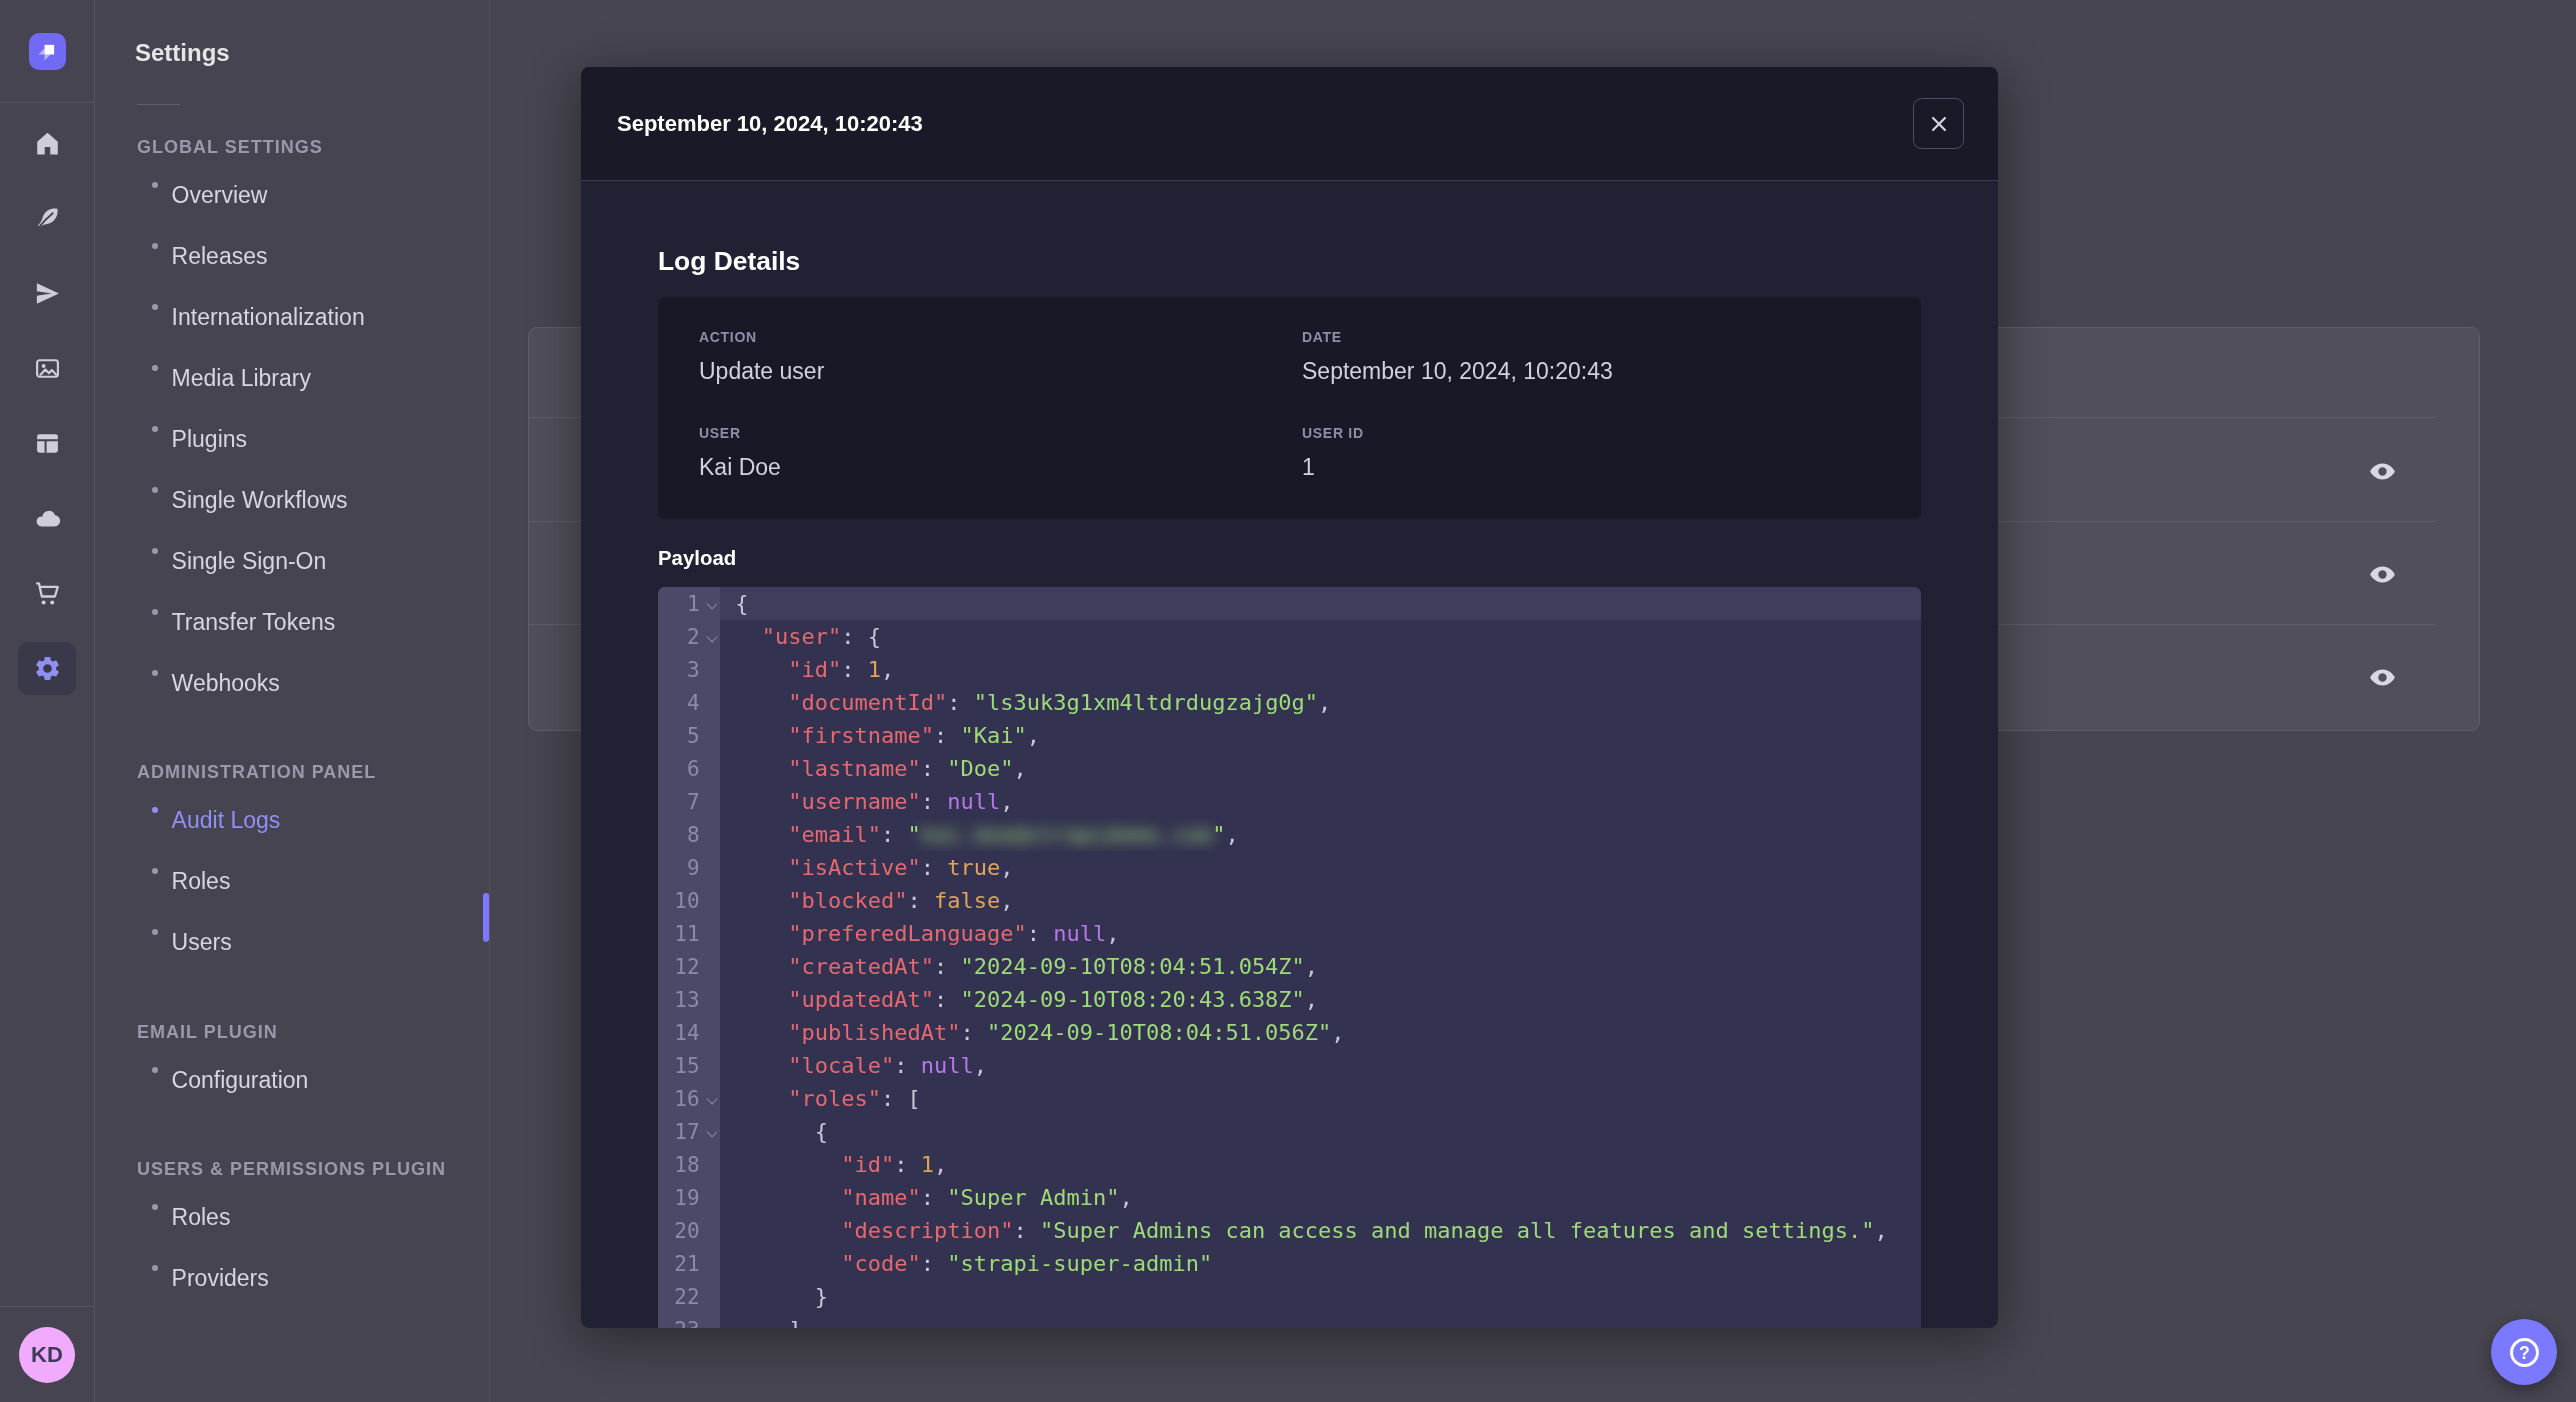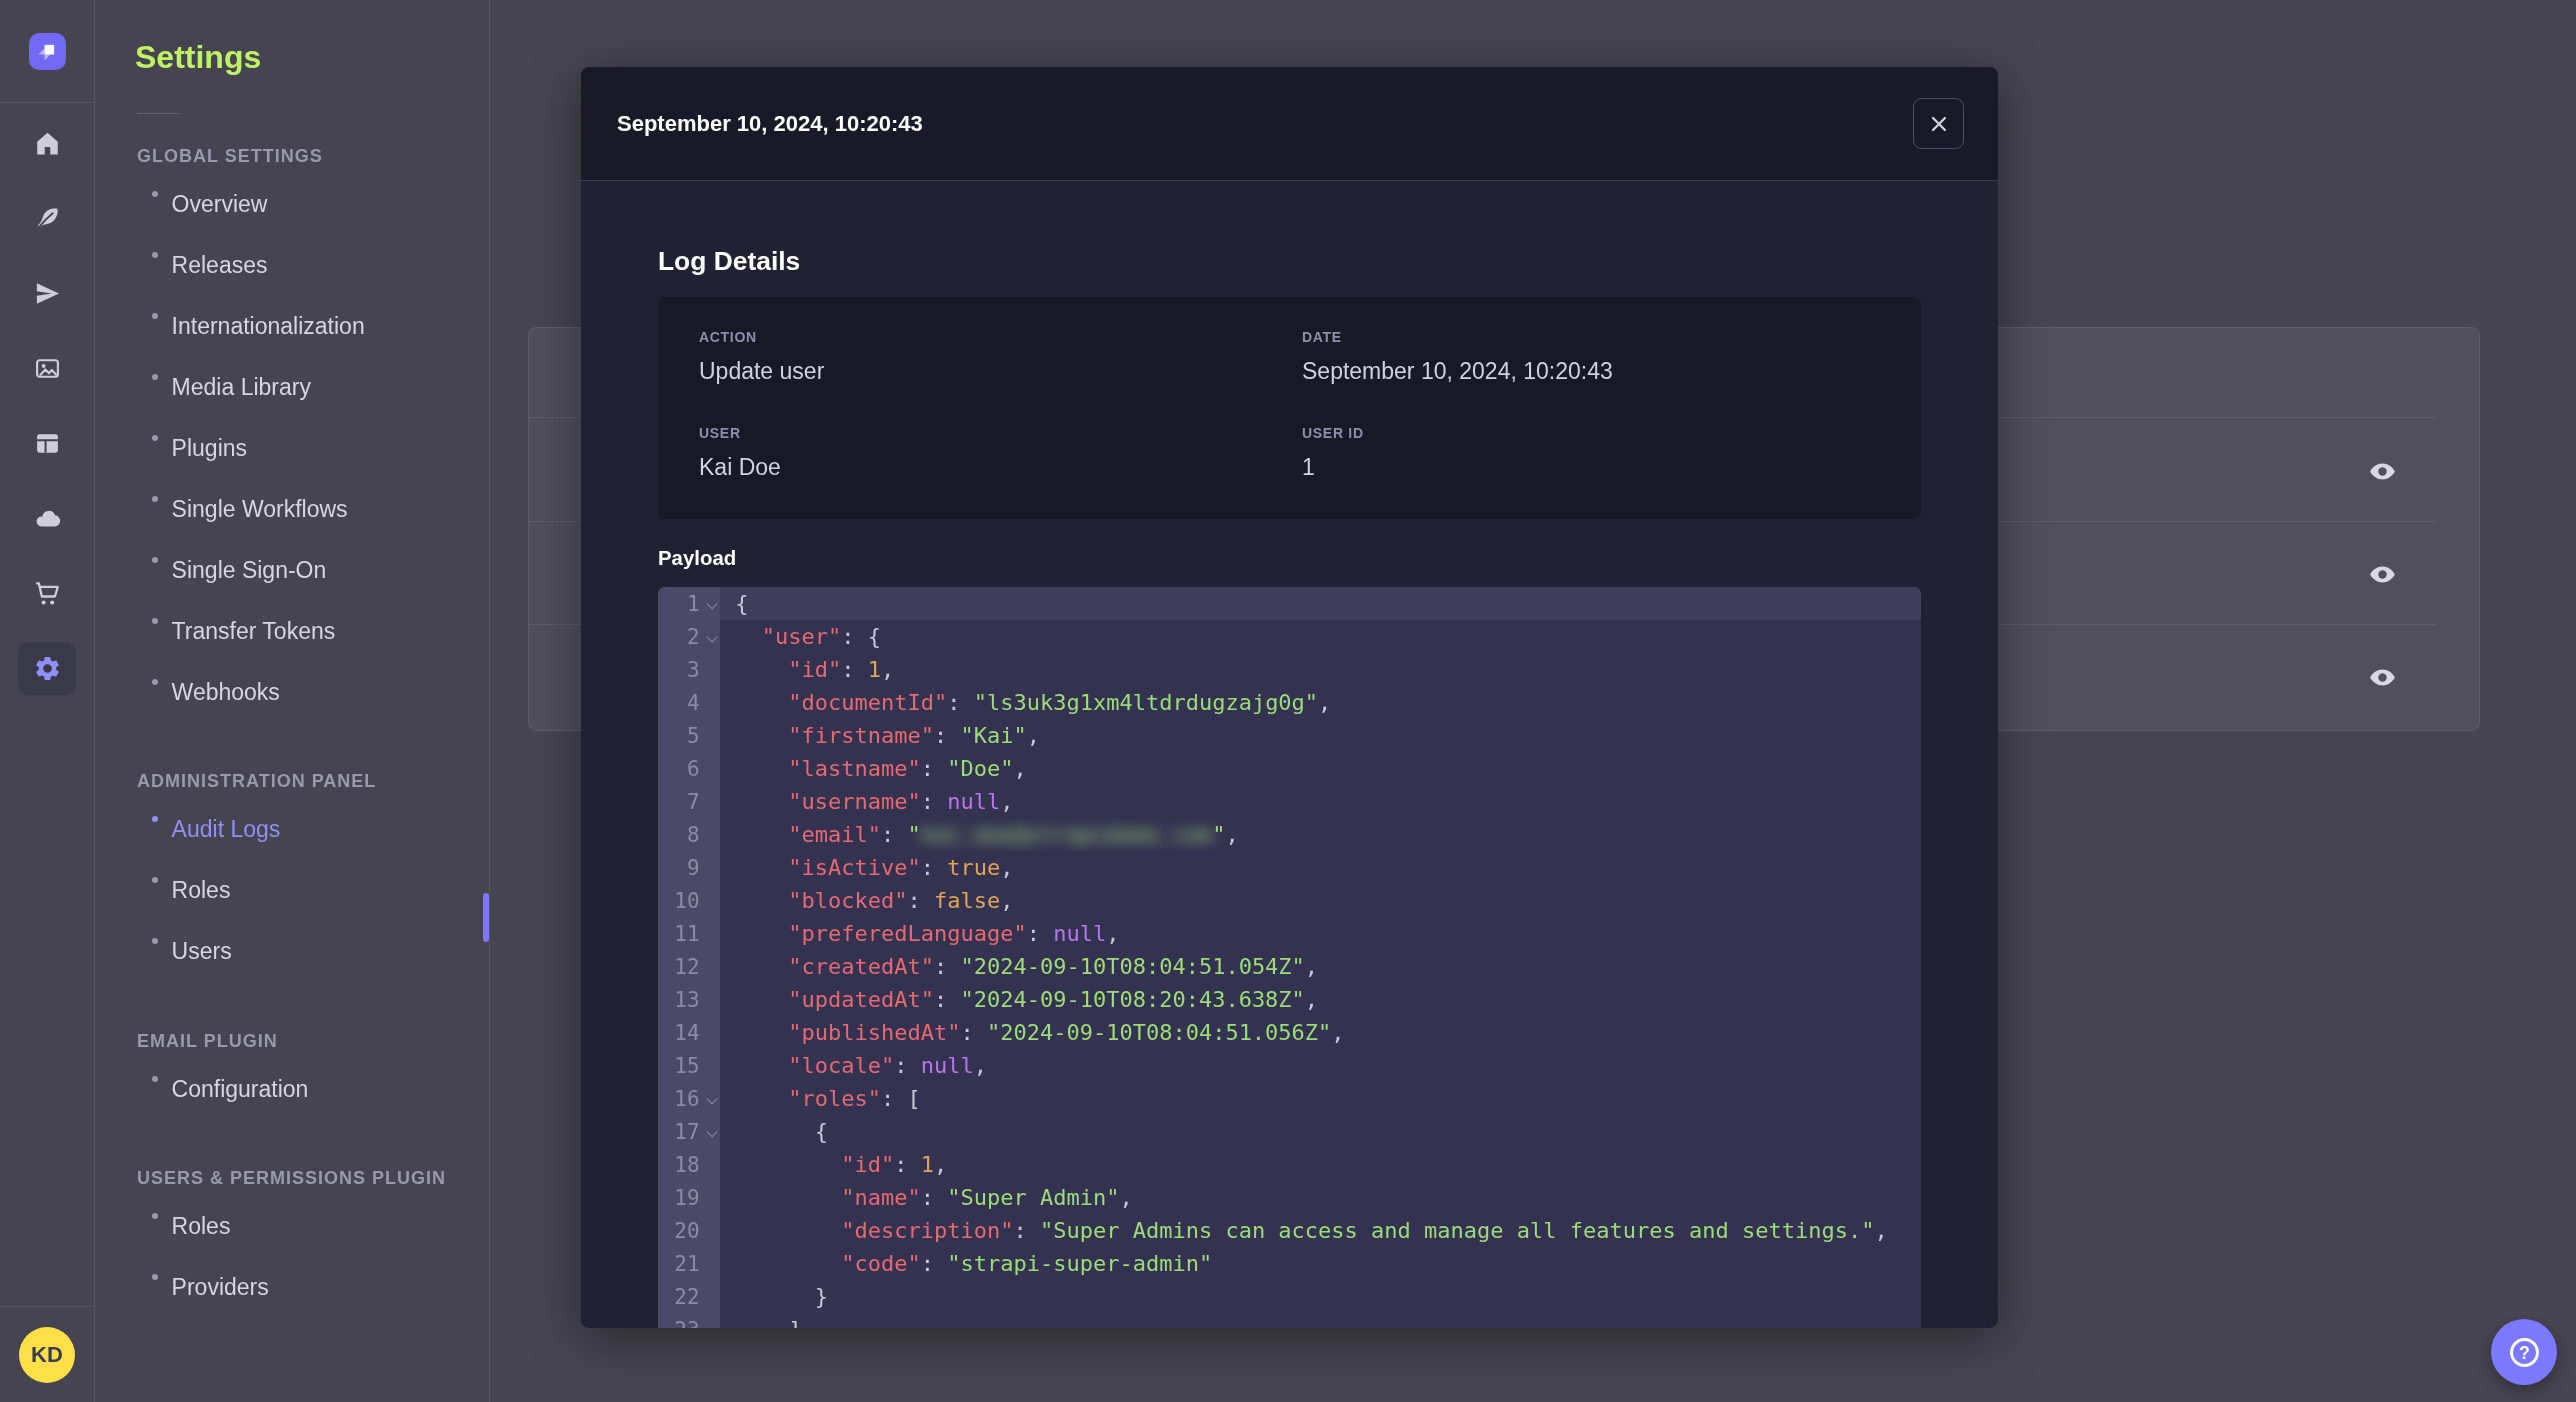--- a/index.html
+++ b/index.html
@@ -17,27 +17,27 @@
   .logo svg{width:29px;height:29px;}
   .icon-col{display:flex;flex-direction:column;align-items:center;padding-top:3.4px;flex:1;}
   .icon-btn{width:75px;height:75px;display:flex;align-items:center;justify-content:center;
     color:#cecdd8;cursor:pointer;}
   .icon-btn svg{width:29px;height:29px;}
   .icon-btn.active{position:relative;}
   .icon-btn.active .active-bg{position:absolute;width:58px;height:53px;border-radius:10.2px;
     background:#3a3949;}
   .icon-btn.active svg{position:relative;color:#918ff4;}
   .sidebar-foot{height:96px;border-top:0.9px solid #55545f;display:flex;align-items:center;justify-content:center;}
-  .avatar{width:56px;height:56px;border-radius:50%;background:#fde047;color:#3b3b58;
+  .avatar{width:56px;height:56px;border-radius:50%;background:#f0abfc;color:#3b3b58;
     font-weight:bold;font-size:22px;display:flex;align-items:center;justify-content:center;cursor:pointer;}
 
   
   .settings-nav{position:absolute;left:96px;top:0;width:394px;height:1402px;
     background:#454450;border-right:0.9px solid #55545f;overflow:hidden;}
-  .nav-title{margin:39px 0 0 39px;font-size:32px;font-weight:bold;color:#bef264;}
+  .nav-title{margin:39px 0 0 39px;font-size:24px;font-weight:bold;color:#e5e5e5;}
   .nav-rule{margin:37px 0 0 41px;width:43px;border:none;border-top:1.7px solid #5f5e6a;}
   .nav-section-label{margin:31.5px 0 0 41px;font-size:18px;font-weight:bold;
     letter-spacing:1px;color:#9a99ac;}
   .nav-section ul{list-style:none;margin:24px 0 0 0;padding:0;}
   .nav-item{height:61px;display:flex;align-items:flex-start;padding-left:56px;
     font-size:23px;color:#d7d6e0;cursor:pointer;}
   .nav-item .dot{width:6px;height:6px;border-radius:50%;background:#9a99ac;margin-right:13.6px;flex:none;}
   .nav-item.active{color:#918ff4;}
   .nav-item.active .dot{background:#918ff4;}
   .active-indicator{position:absolute;left:483px;top:893px;width:6px;height:49px;

